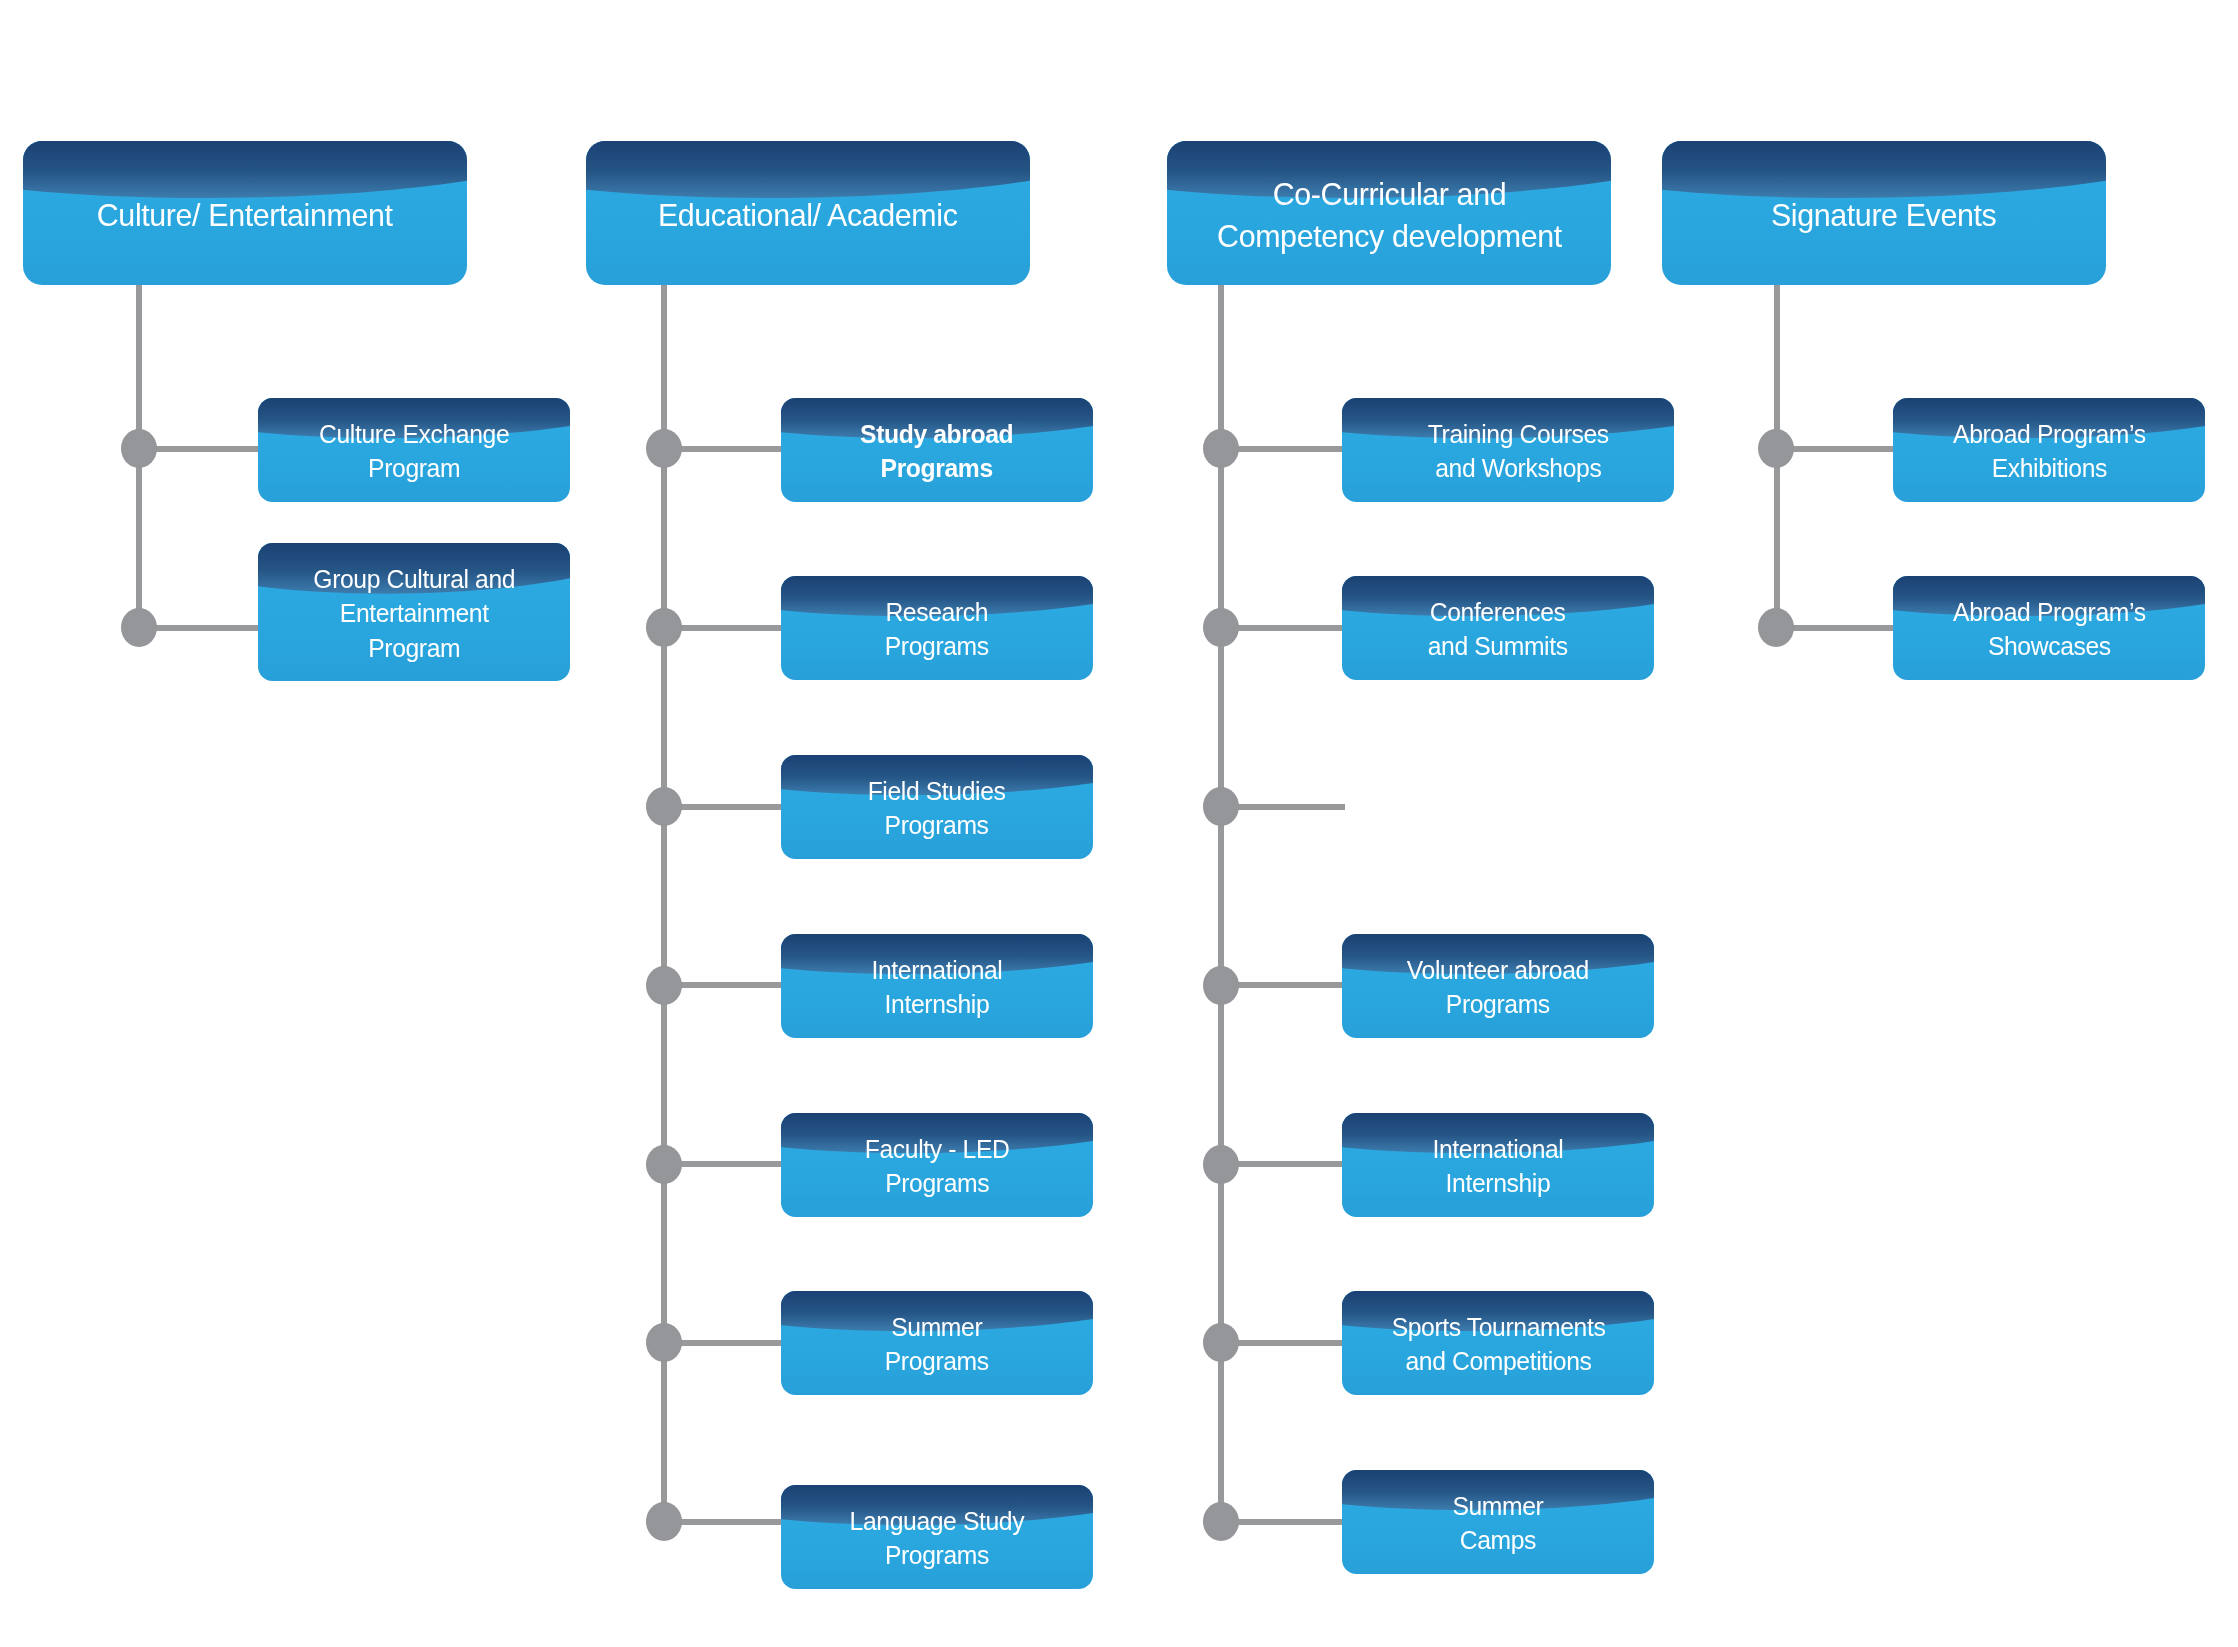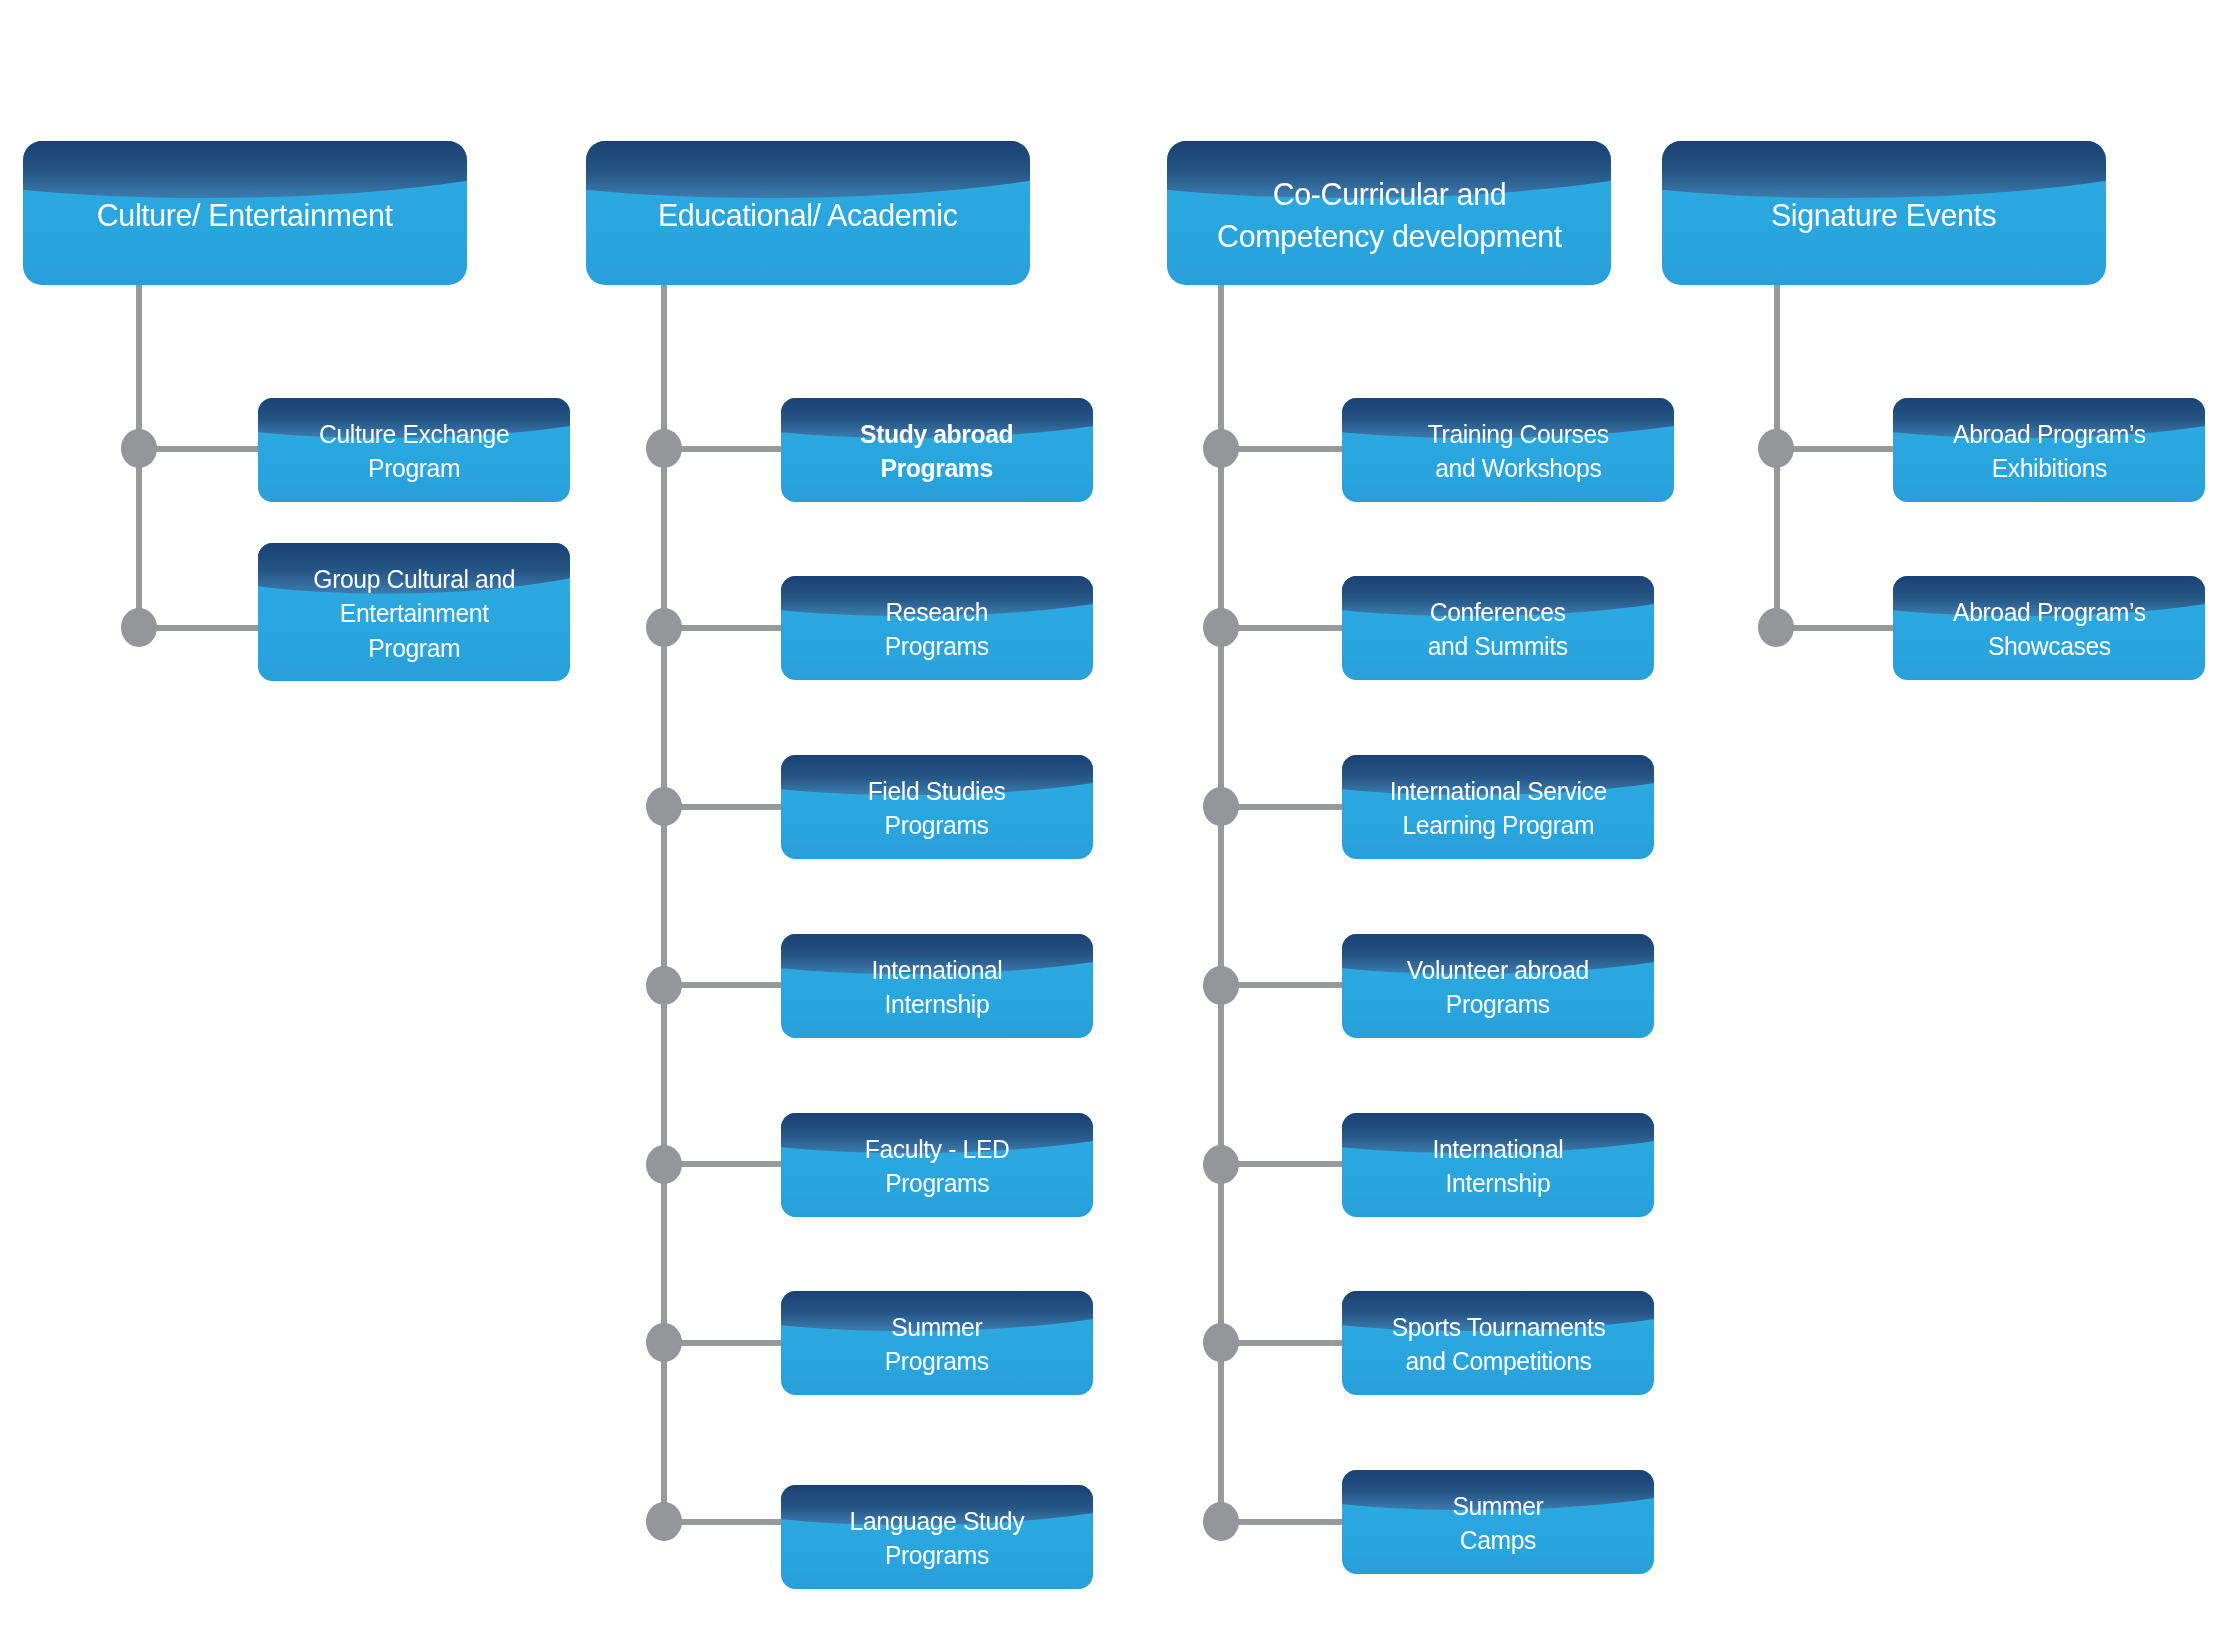--- a/index.html
+++ b/index.html
@@ -192,27 +192,20 @@
   <div class="box node" style="left:1342px;top:576px;">
     <svg class="cap" viewBox="0 0 100 100" preserveAspectRatio="none">
         <path d="M0,0 H100 V62 C70,94 28,96 0,76 Z" fill="url(#capGrad)"></path>
       </svg>
     <div class="lbl">Conferences
 and Summits</div>
   </div>
 
   <div class="hline" style="left:1221px;top:804px;width:124px;"></div>
   <div class="dot" style="left:1203px;top:787px;"></div>
-  <div class="box node" style="left:1342px;top:755px;">
-    <svg class="cap" viewBox="0 0 100 100" preserveAspectRatio="none">
-        <path d="M0,0 H100 V62 C70,94 28,96 0,76 Z" fill="url(#capGrad)"></path>
-      </svg>
-    <div class="lbl">International Service
-Learning Program</div>
-  </div>
 
   <div class="hline" style="left:1221px;top:982px;width:124px;"></div>
   <div class="dot" style="left:1203px;top:966px;"></div>
   <div class="box node" style="left:1342px;top:934px;">
     <svg class="cap" viewBox="0 0 100 100" preserveAspectRatio="none">
         <path d="M0,0 H100 V62 C70,94 28,96 0,76 Z" fill="url(#capGrad)"></path>
       </svg>
     <div class="lbl">Volunteer abroad
 Programs</div>
   </div>

